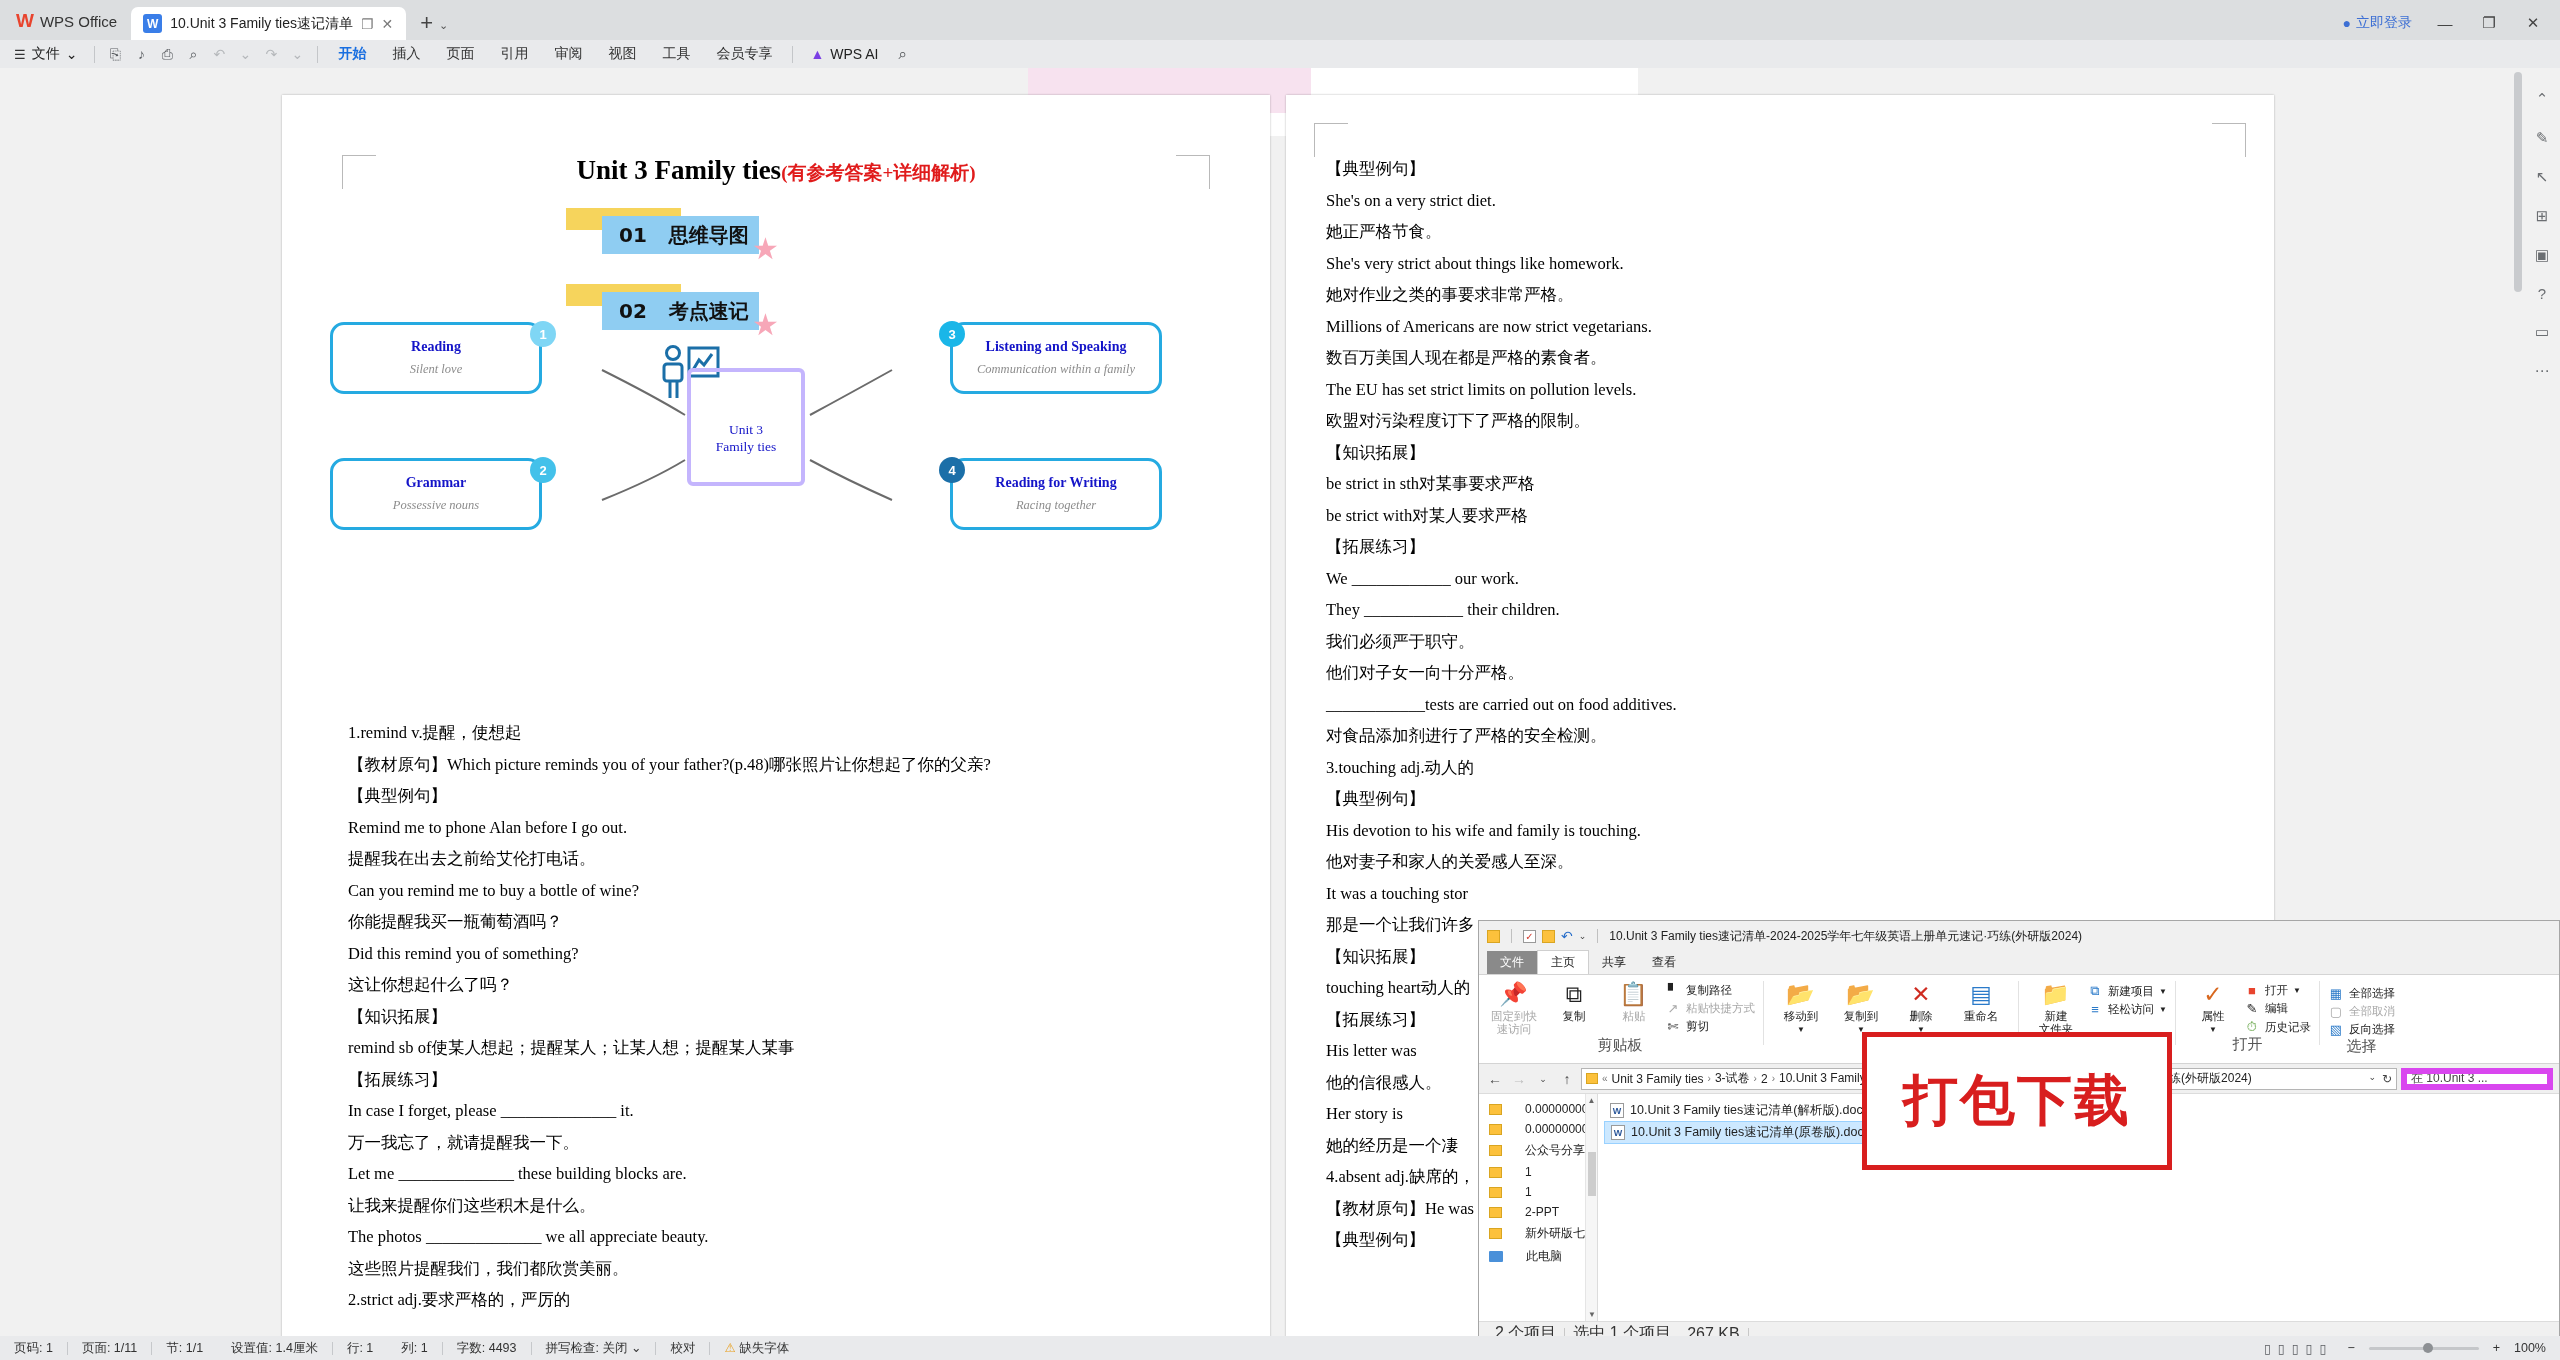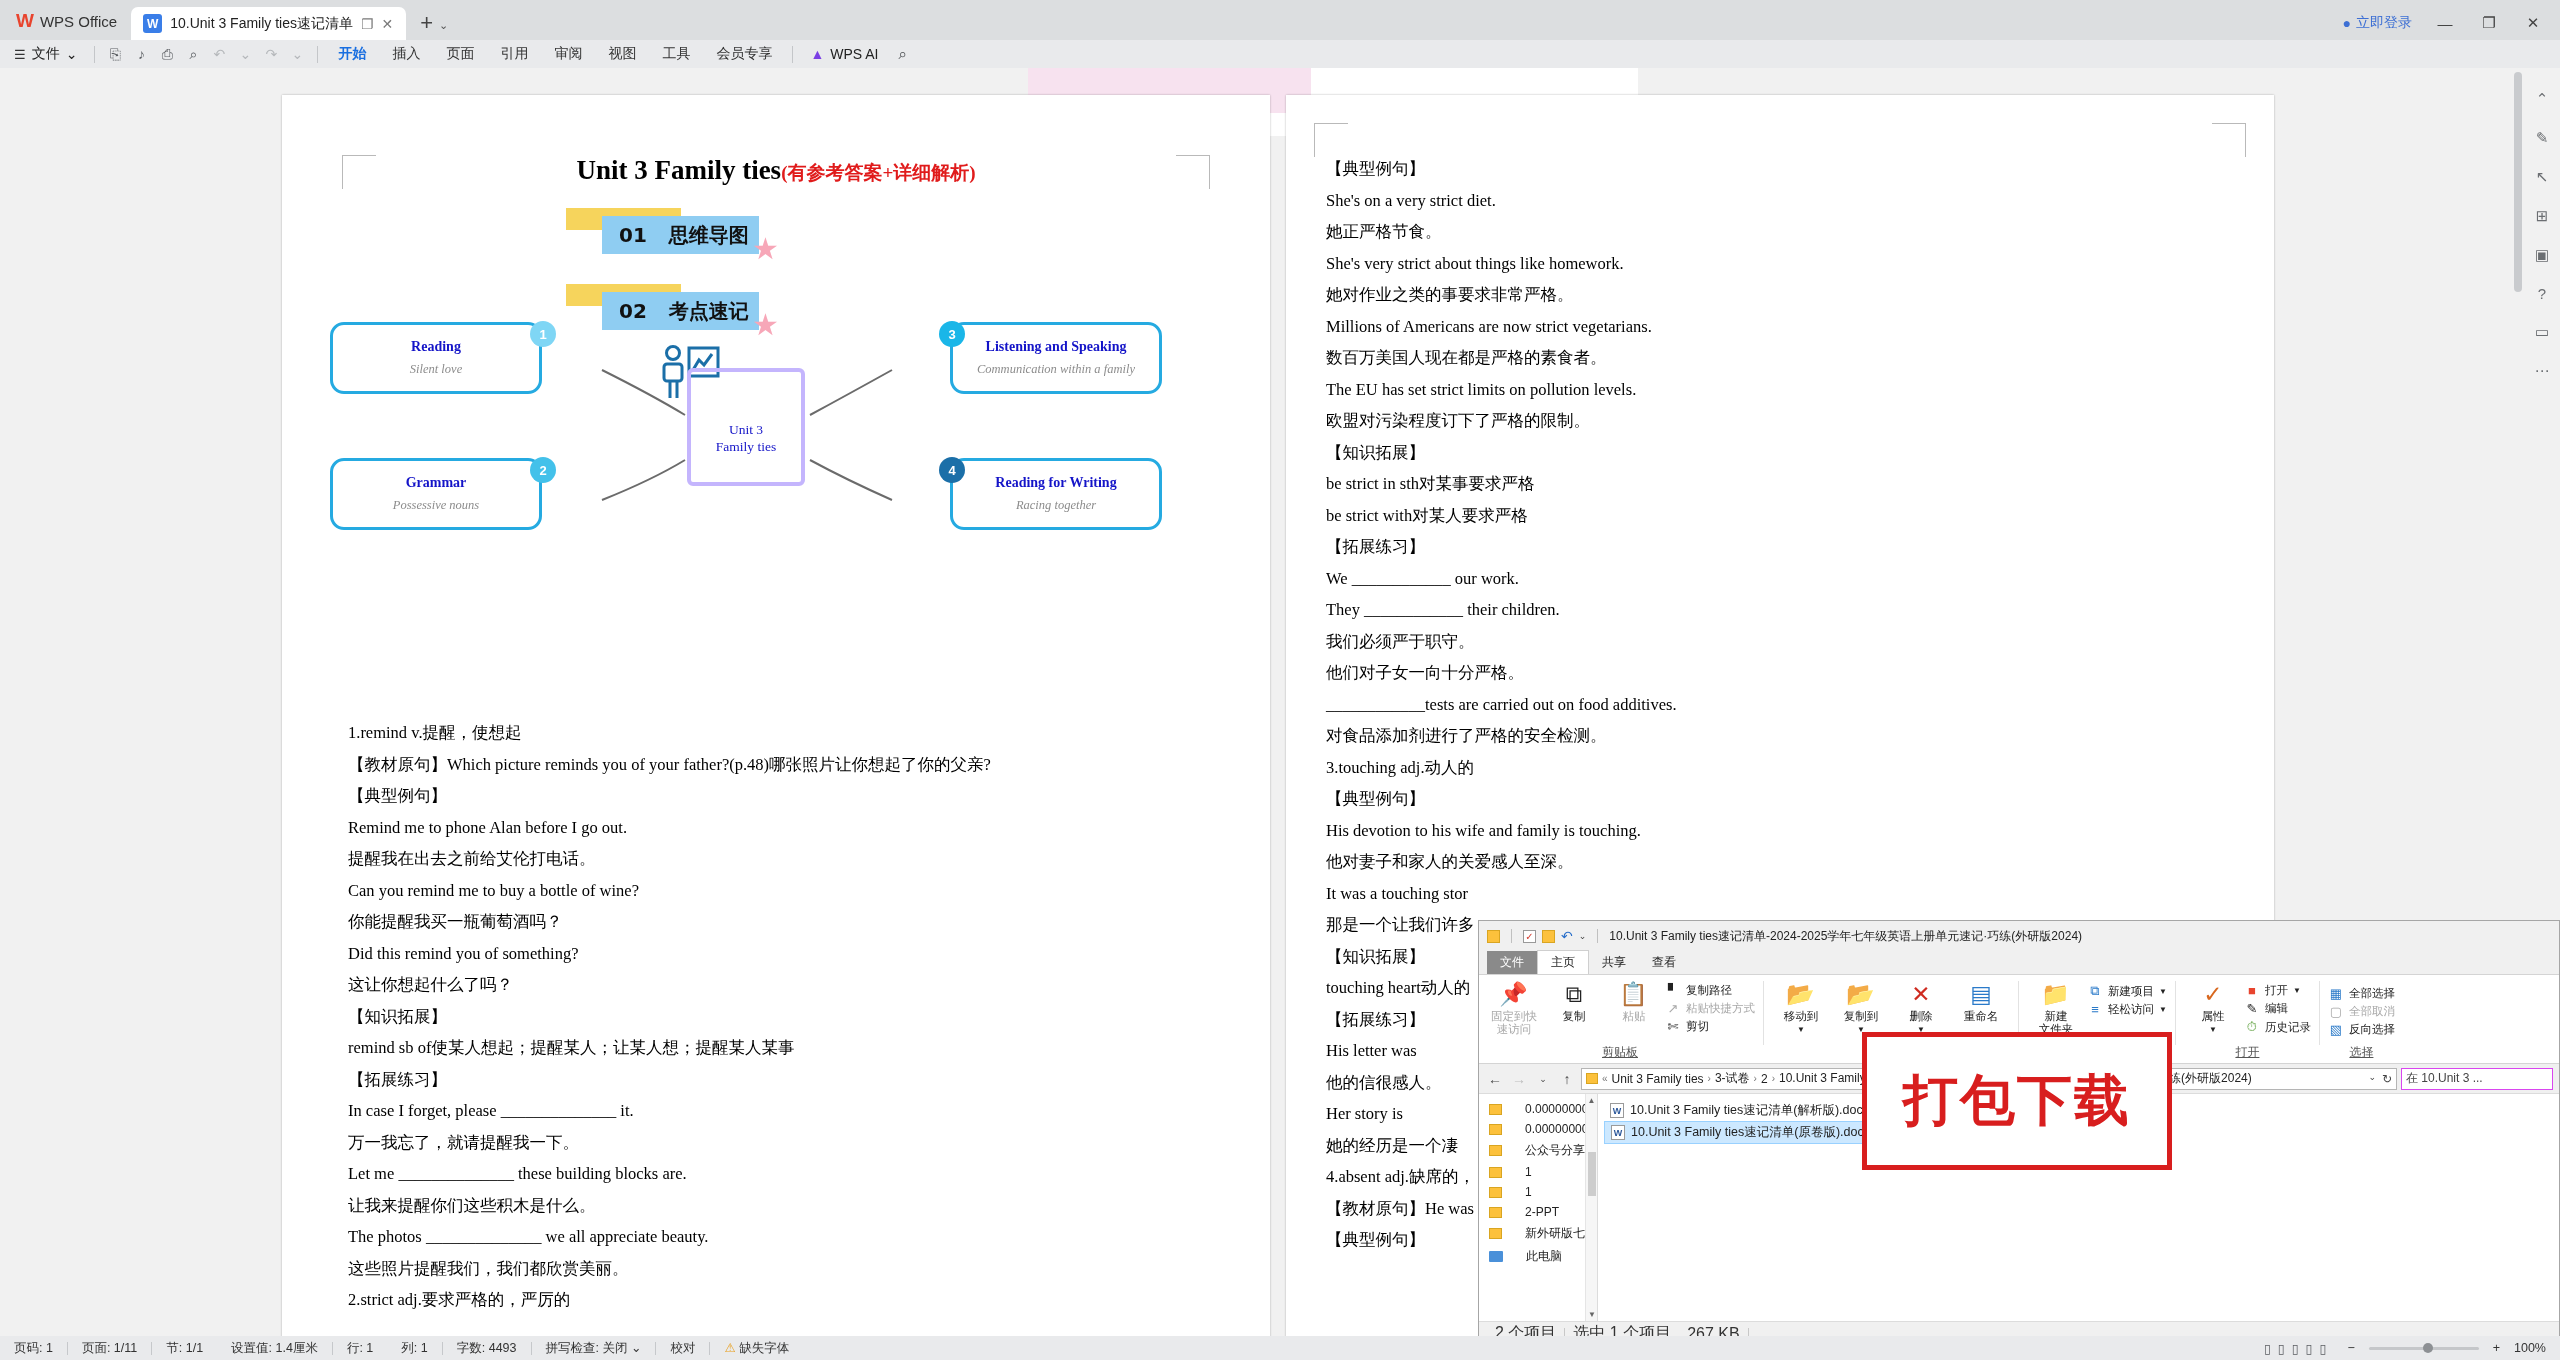--- a/index.html
+++ b/index.html
@@ -165,21 +165,21 @@
   .ex-tab{padding:3px 13px;font-size:12px;color:#222;cursor:pointer;}
   .ex-tab.file{background:#8a8a8a;color:#fff;}
   .ex-tab.active{background:#fff;border:1px solid #cfcfcf;border-bottom:none;}
 
   .ex-ribbon{
     height:90px;background:#fff;border-top:1px solid #d4d4d4;border-bottom:1px solid #d4d4d4;
     display:flex;align-items:stretch;padding:2px 0 0 0;position:relative;font-size:11.5px;
   }
   .rb-group{display:flex;flex-direction:column;align-items:center;position:relative;padding:0 6px;}
   .rb-group-body{display:flex;align-items:flex-start;gap:2px;flex:1;padding-top:3px;}
-  .rb-group-label{font-size:12px;color:#555;text-align:center;padding-bottom:2px;text-decoration:underline;}
+  .rb-group-label{font-size:15px;color:#555;text-align:center;padding-bottom:10px;}
   .rb-gsep{width:1px;background:#e2e2e2;margin:4px 2px 18px;}
   .rb-big{
     display:flex;flex-direction:column;align-items:center;justify-content:flex-start;
     width:58px;cursor:pointer;gap:2px;text-align:center;line-height:1.15;color:#222;
   }
   .rb-big .gl{font-size:23px;line-height:1;height:28px;display:flex;align-items:center;}
   .rb-big.dim{color:#a8a8a8;}
   .rb-small-col{display:flex;flex-direction:column;gap:3px;padding-top:3px;}
   .rb-small{display:flex;align-items:center;gap:5px;cursor:pointer;color:#222;white-space:nowrap;}
   .rb-small .gl{font-size:13px;width:16px;text-align:center;}
@@ -193,21 +193,21 @@
   .nav-btn.dim{color:#bdbdbd;}
   .addr-box{
     flex:1;height:22px;background:#fff;border:1px solid #b5b5b5;display:flex;align-items:center;
     gap:4px;padding:0 4px;overflow:hidden;white-space:nowrap;
   }
   .addr-folder{width:12px;height:11px;background:#fcc13c;border:1px solid #d9a521;}
   .addr-crumb{color:#222;}
   .addr-sep{color:#777;font-size:10px;}
   .addr-right{margin-left:auto;display:flex;gap:6px;color:#444;}
   .search-box{
-    width:152px;height:22px;background:#fff;border:1px solid #d946ef;display:flex;align-items:center;
+    width:152px;height:22px;background:#fff;border:6px solid #d946ef;display:flex;align-items:center;
     padding:0 4px;color:#444;overflow:hidden;white-space:nowrap;
   }
 
   .ex-body{display:flex;height:228px;background:#fff;border-top:1px solid #dcdcdc;}
   .ex-nav{width:118px;background:#fff;position:relative;padding-top:5px;overflow:hidden;}
   .nav-item{display:flex;align-items:center;gap:23px;padding:3px 4px 3px 10px;font-size:12px;white-space:nowrap;cursor:pointer;}
   .nav-folder{width:13px;height:11px;background:#fcc13c;border:1px solid #d9a521;flex:none;}
   .nav-pin{margin-left:auto;color:#9a9a9a;font-size:10px;padding-right:4px;}
   .nav-pc{width:14px;height:11px;background:#4a90d9;flex:none;border-radius:1px;}
   .ex-nav-scroll{position:absolute;right:0;top:0;width:12px;height:100%;background:#f6f6f6;border-left:1px solid #e5e5e5;}

